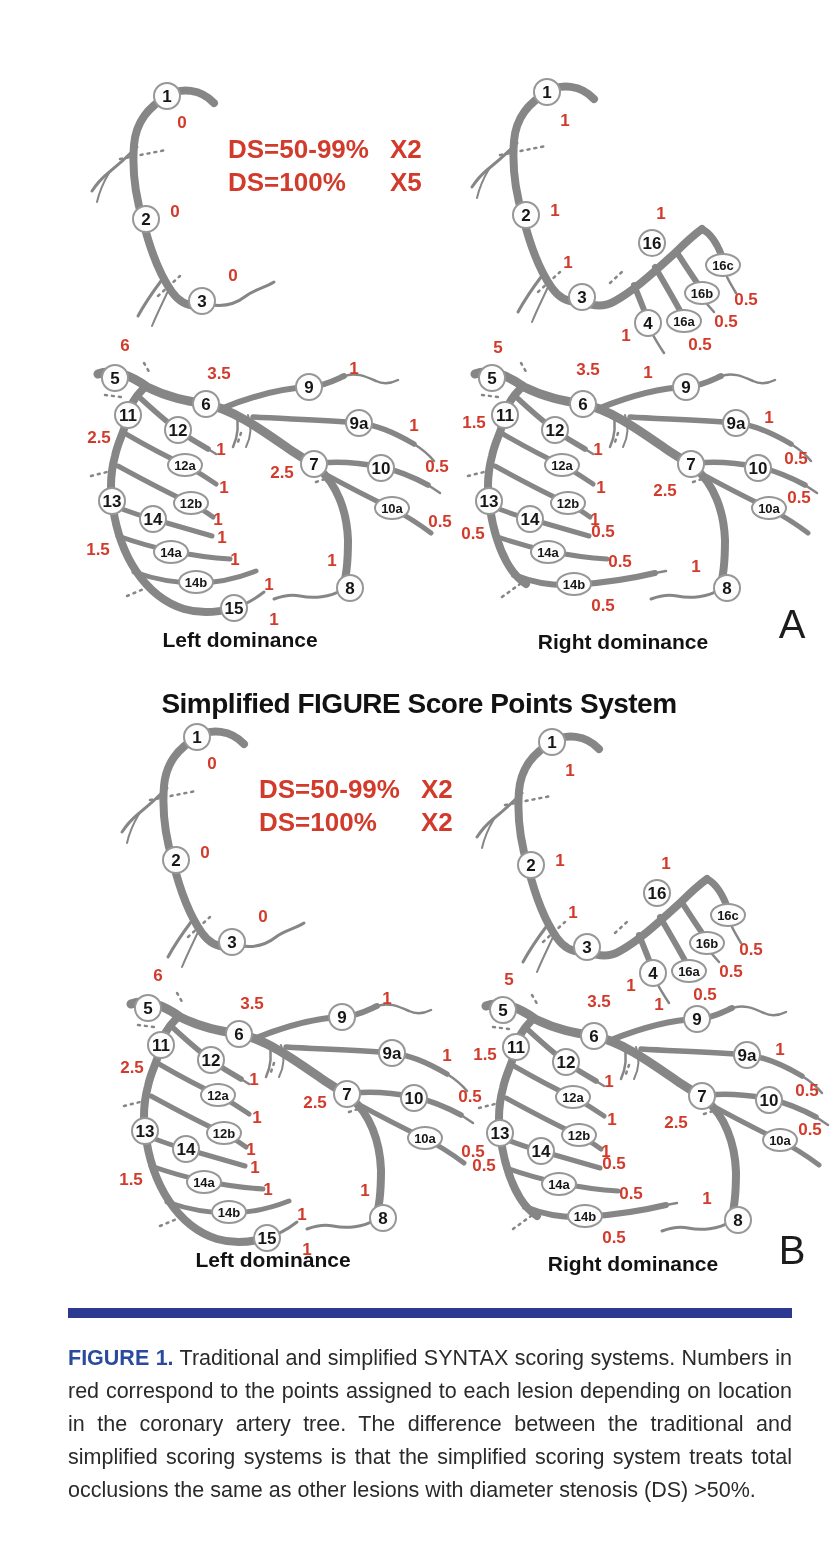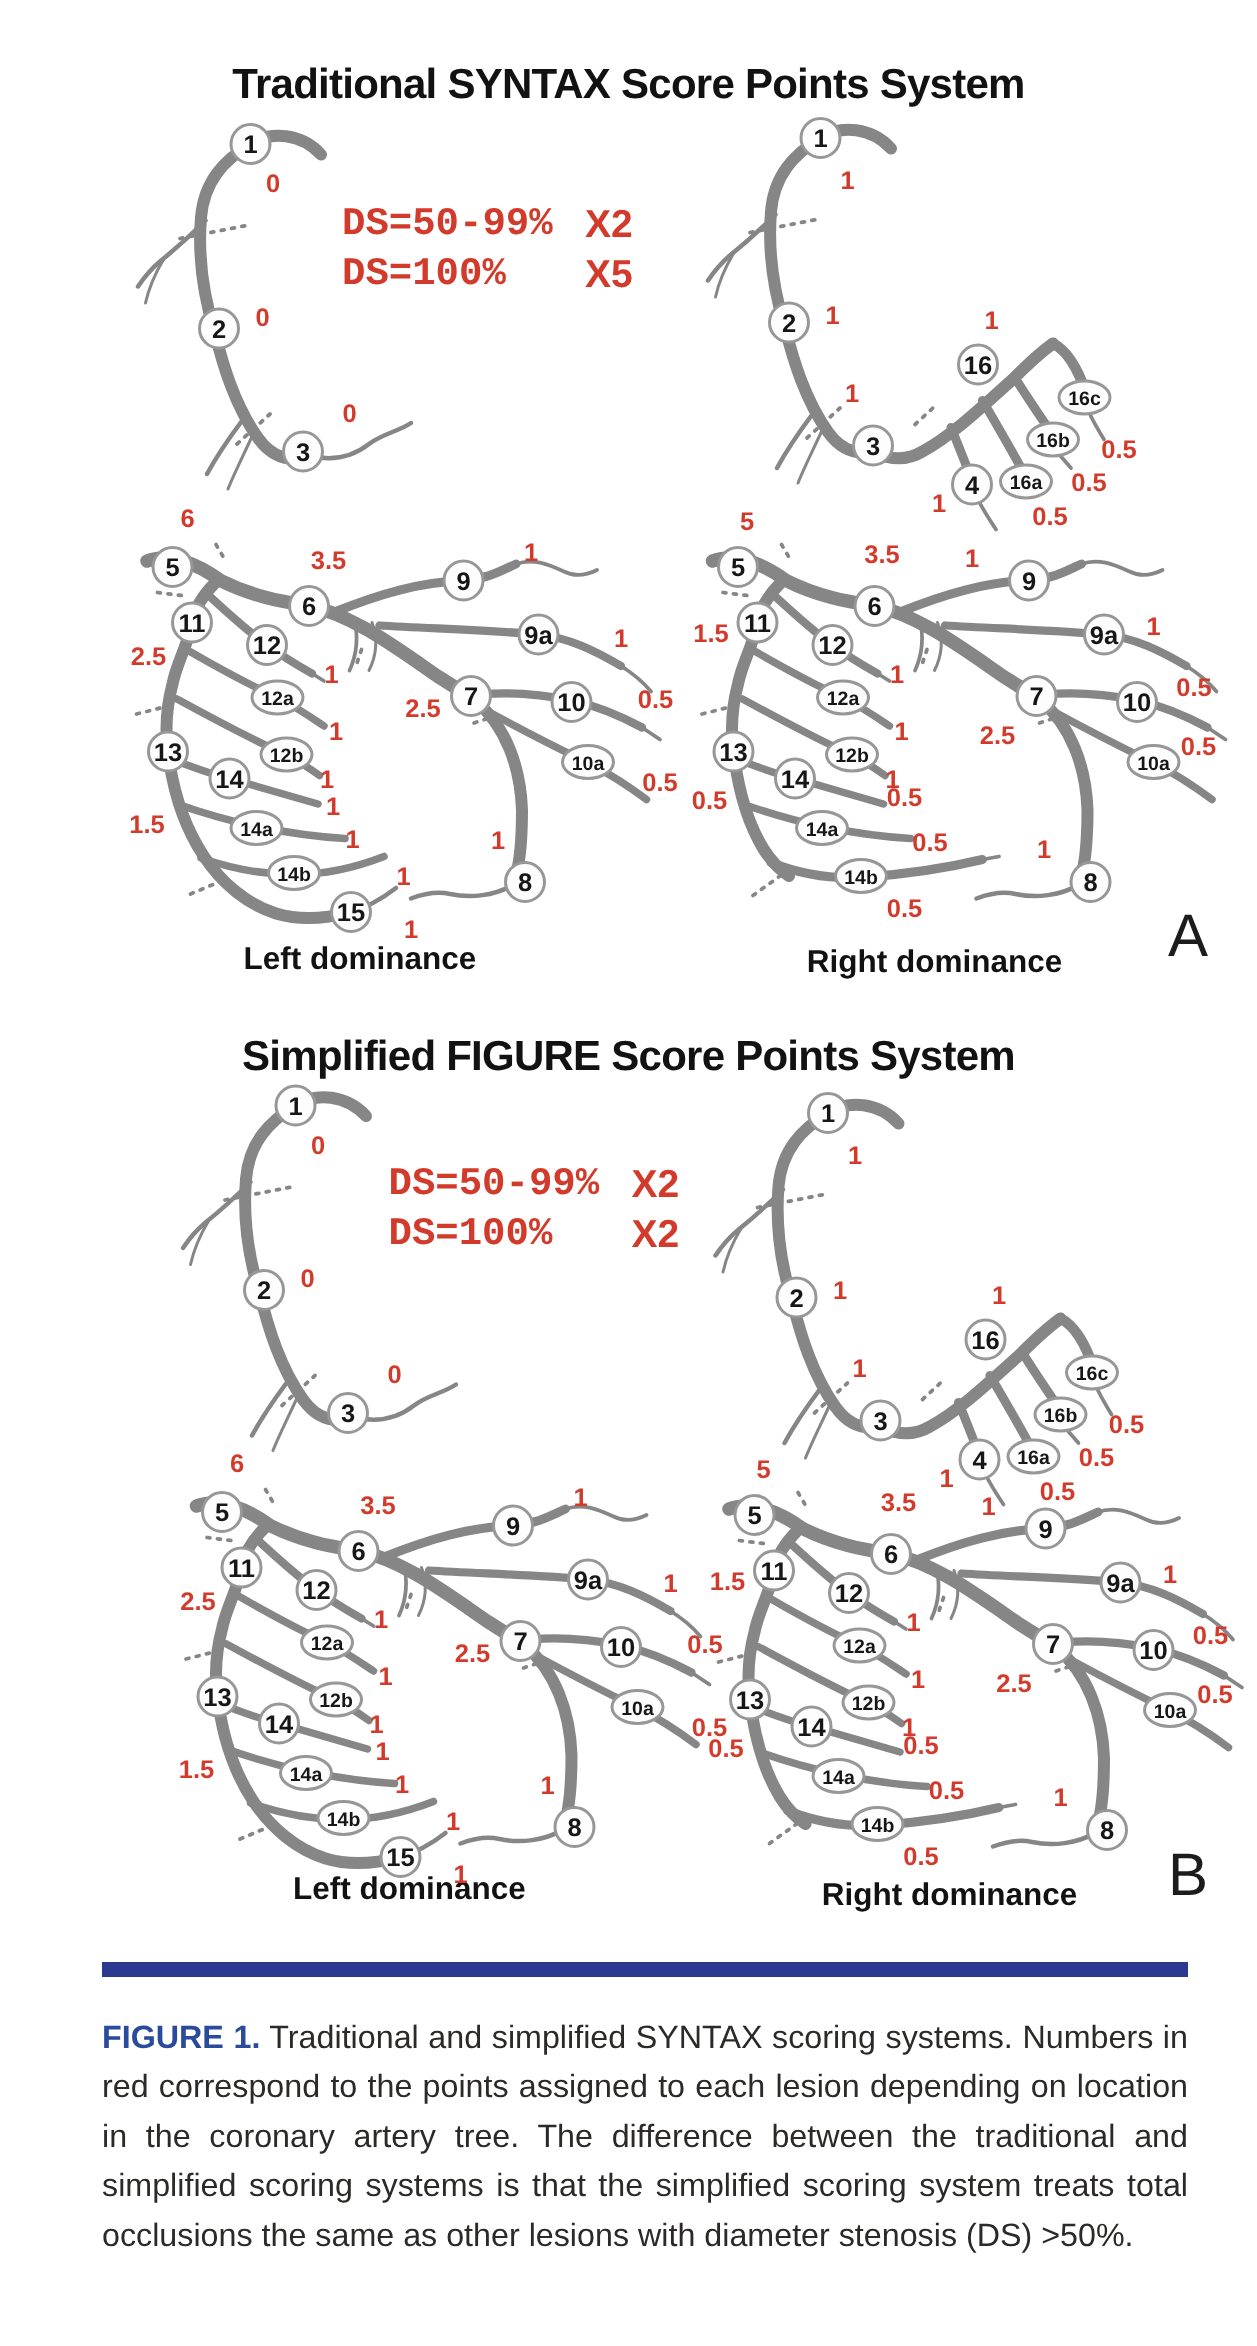--- a/index.html
+++ b/index.html
@@ -12,21 +12,21 @@
   .tree svg{position:absolute;left:0;top:0;overflow:visible;}
   .seg{position:absolute;transform:translate(-50%,-50%);width:28px;height:28px;
        border-radius:50%;background:#fdfdfd;border:2px solid #979797;color:#161616;
        font-weight:bold;font-size:17px;display:flex;align-items:center;justify-content:center;
        box-sizing:border-box;line-height:1;z-index:3;}
   .seg-small{width:36px;height:24px;font-size:13px;}
   .pts{position:absolute;transform:translate(-50%,-50%);color:#d23b2b;font-weight:bold;
        font-size:17px;z-index:4;white-space:nowrap;}
   .mult{position:absolute;color:#d23b2b;font-weight:bold;font-size:26px;line-height:33px;}
   .mult-row{display:flex;}
-  .mult-label{display:inline-block;width:162px;font-family:Liberation Mono, monospace;}
+  .mult-label{display:inline-block;width:162px;}
   .dom-label{position:absolute;width:300px;text-align:center;font-weight:bold;
        font-size:21px;color:#121212;}
   .panel-letter{position:absolute;width:60px;text-align:center;font-size:40px;
        font-weight:500;color:#1c1c1c;}
   .caption{position:absolute;left:68px;top:1308px;width:724px;}
   .caption-bar{height:10px;background:#2b3990;margin-bottom:24px;}
   .caption p{margin:0;font-size:21.5px;line-height:33px;text-align:justify;color:#2b2a28;}
   .figure-label{color:#2a4a9c;font-weight:bold;}
   .defs-holder{position:absolute;width:0;height:0;overflow:hidden;}
 </style>
@@ -102,21 +102,20 @@
       <path stroke-width="2.5" d="M193 238 L204 236"></path>
       <path stroke-width="2.5" stroke-dasharray="2 5" d="M40 262 L58 249"></path>
     </g>
   </defs>
 </svg>
 </div>
 
 <div id="page">
 
   <section class="panel">
-    <h2 class="panel-title" style="top:40px">Traditional SYNTAX Score Points System</h2>
 
     <div class="tree" style="left:75px;top:75px;width:220px;height:270px">
       <svg width="220" height="270" viewBox="0 0 220 270">
         <use href="#rca-core"></use>
           <use href="#rca-tail"></use>
       </svg>
     <span class="seg" style="left: 92px; top: 21px;">1</span>
         <span class="pts" style="left: 107px; top: 48px;">0</span>
         <span class="seg" style="left: 71px; top: 144px;">2</span>
         <span class="pts" style="left: 100px; top: 137px;">0</span>

